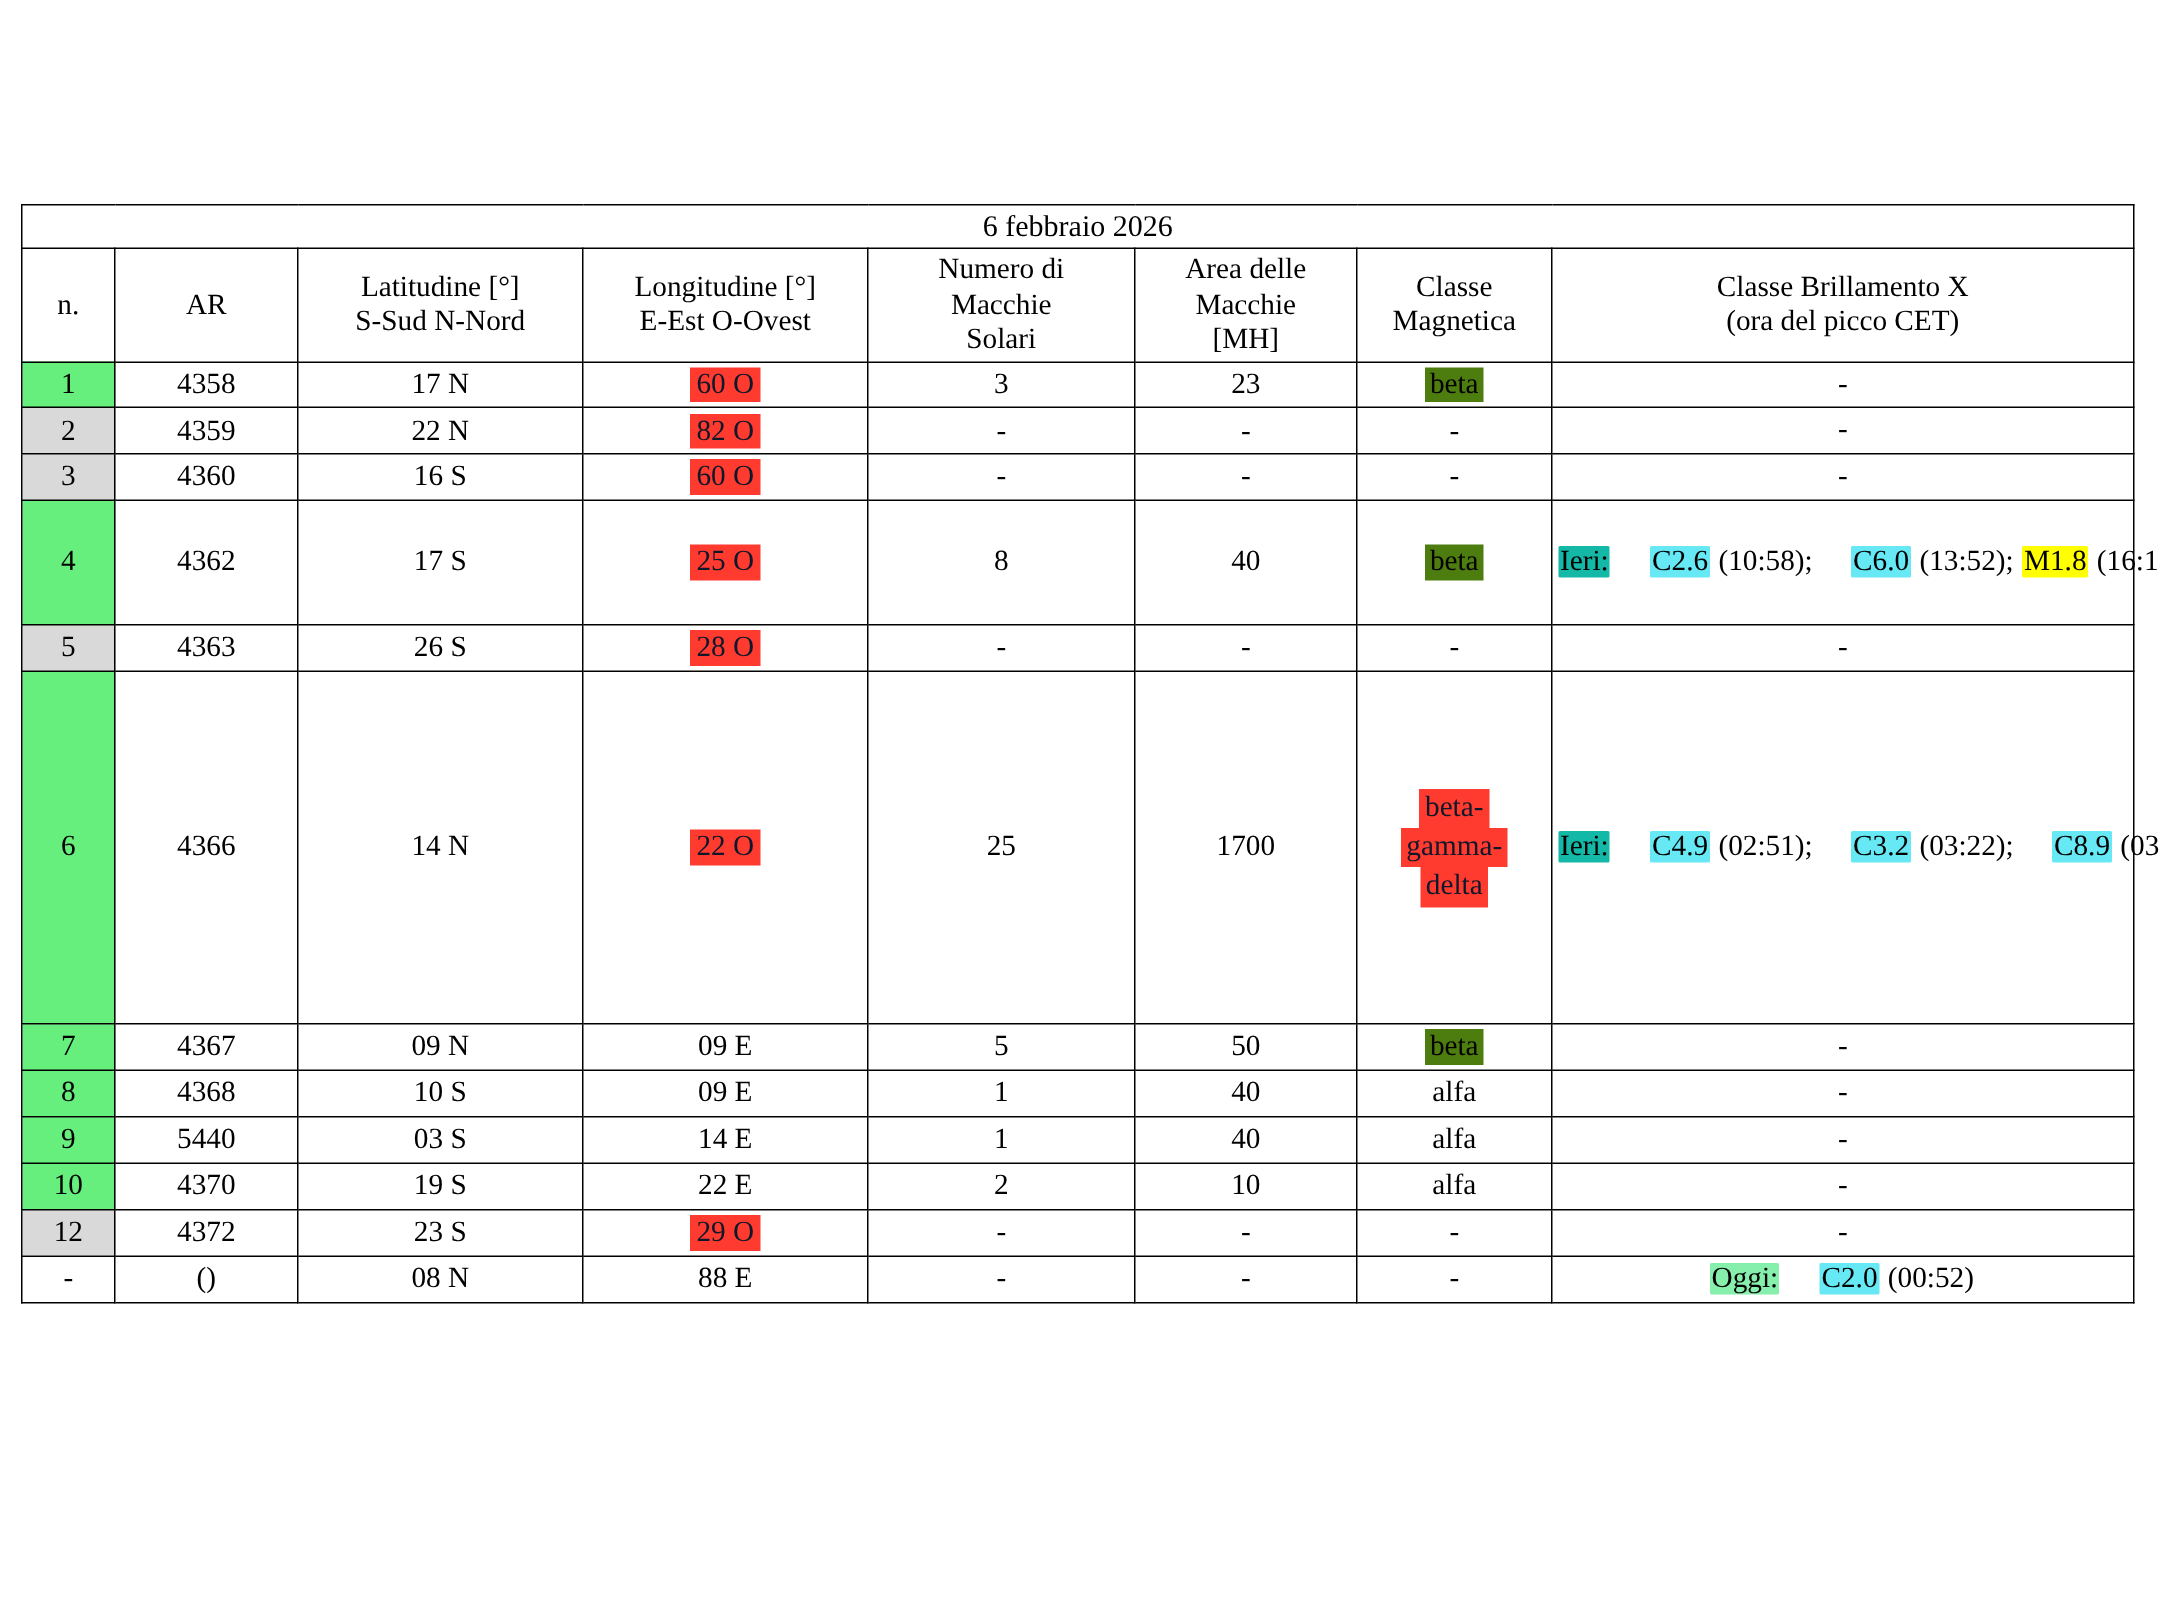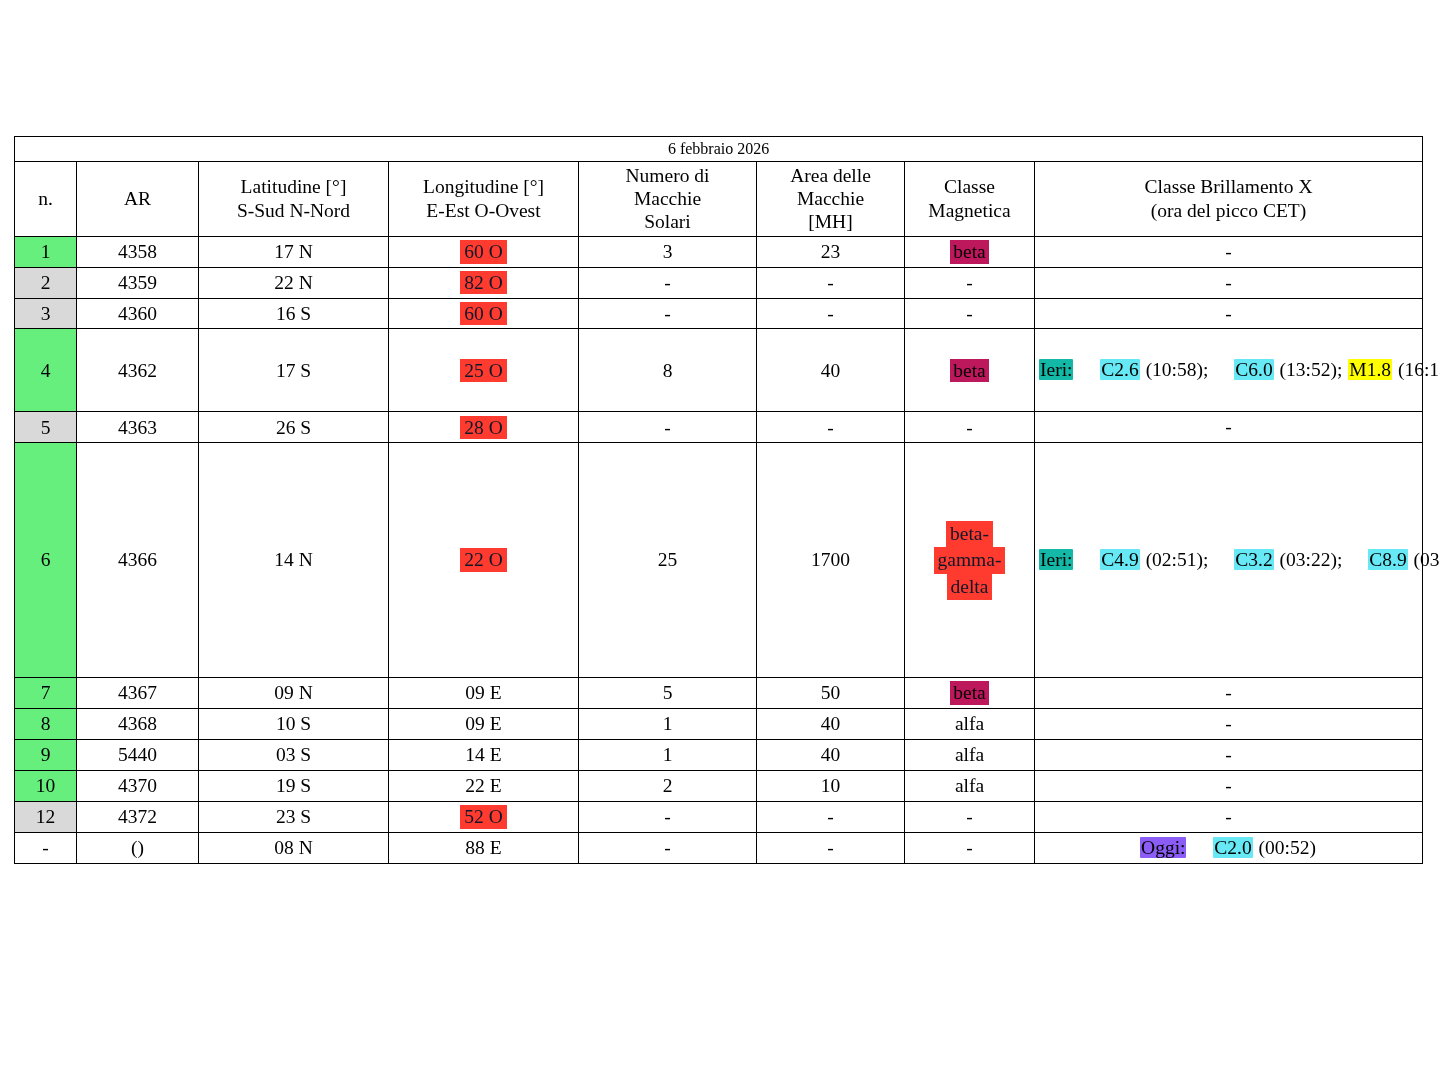--- a/index.html
+++ b/index.html
@@ -30,21 +30,21 @@
     line-height: 1.22;
   }
   table.solar td, table.solar th {
     border: 1px solid #000000;
     padding: 2px 4px;
     text-align: center;
     vertical-align: middle;
     font-weight: normal;
   }
   td.title-cell {
-    font-size: 16px;
+    font-size: 20px;
     padding: 5px 4px 6px 4px;
   }
   td.head {
     font-size: 19.5px;
     padding: 6px 3px;
     line-height: 1.2;
   }
   td.flares {
     text-align: left;
     vertical-align: middle;
@@ -54,42 +54,42 @@
   
   col.c-n    { width: 62px; }
   col.c-ar   { width: 122px; }
   col.c-lat  { width: 190px; }
   col.c-lon  { width: 190px; }
   col.c-num  { width: 178px; }
   col.c-area { width: 148px; }
   col.c-mag  { width: 130px; }
   col.c-flar { width: 388px; }
 
-  .hl-green  { background: #8b5cf6; }
+  .hl-green  { background: #86efac; }
   .hl-grey   { background: #14b8a6; }
   .hl-yellow { background: #ffff00; }
   .hl-cyan   { background: #66e8f5; margin-left: 20px; }
 
   .chip {
     padding: 0 1px;
     border-radius: 1px;
     white-space: nowrap;
   }
   td.cell-green { background: #66ef7d; }
   td.cell-grey  { background: #d9d9d9; }
 
   .lon-red {
     display: inline-block;
     background: #ff3b30;
     color: #0f172a;
     padding: 0 4px;
   }
   .mag-yellow {
     display: inline-block;
-    background: #be185d;
+    background: #4d7c0f;
     padding: 0 3px;
   }
   .mag-red {
     display: inline-block;
     background: #ff3b30;
     color: #0f172a;
     padding: 1px 4px;
     line-height: 1.25;
   }
   .big-row td { height: 230px; }
@@ -242,21 +242,21 @@
           <td>22 E</td>
           <td>2</td>
           <td>10</td>
           <td>alfa</td>
           <td class="flares"><span class="chip">-</span></td>
         </tr>
         <tr>
           <td class="cell-grey">12</td>
           <td>4372</td>
           <td>23 S</td>
-          <td><span class="lon-red">52 O</span></td>
+          <td><span class="lon-red">29 O</span></td>
           <td>-</td>
           <td>-</td>
           <td>-</td>
           <td class="flares"><span class="chip">-</span></td>
         </tr>
         <tr>
           <td>-</td>
           <td>()</td>
           <td>08 N</td>
           <td>88 E</td>

